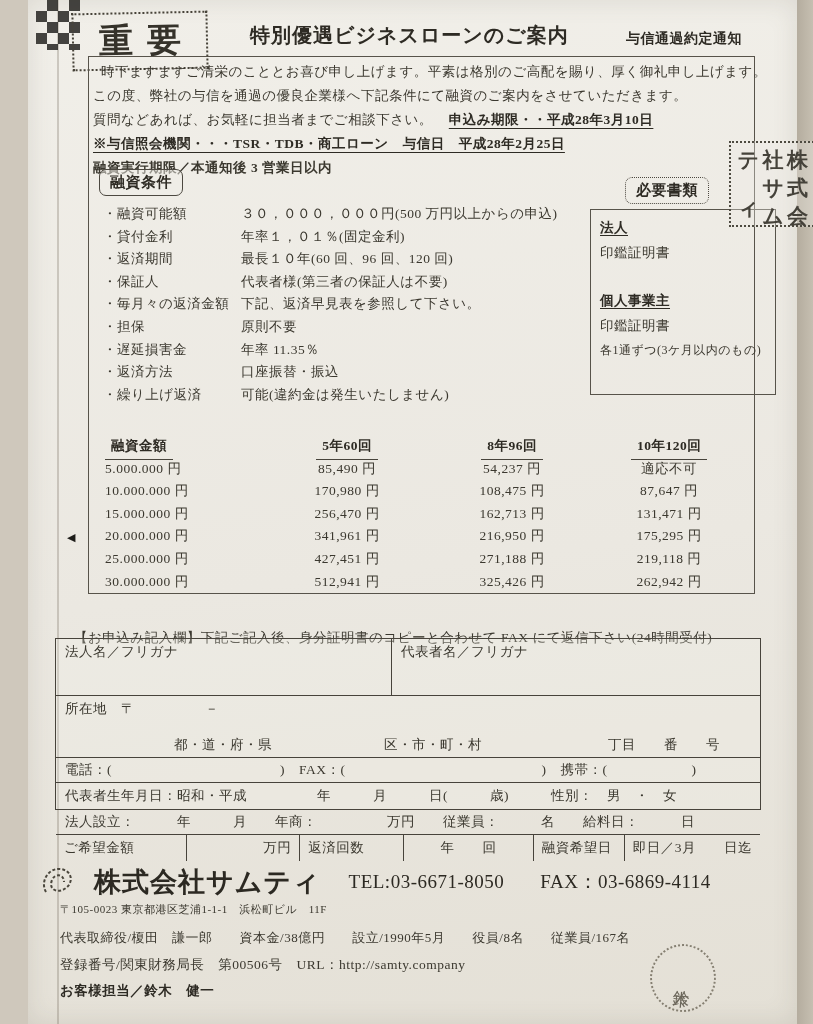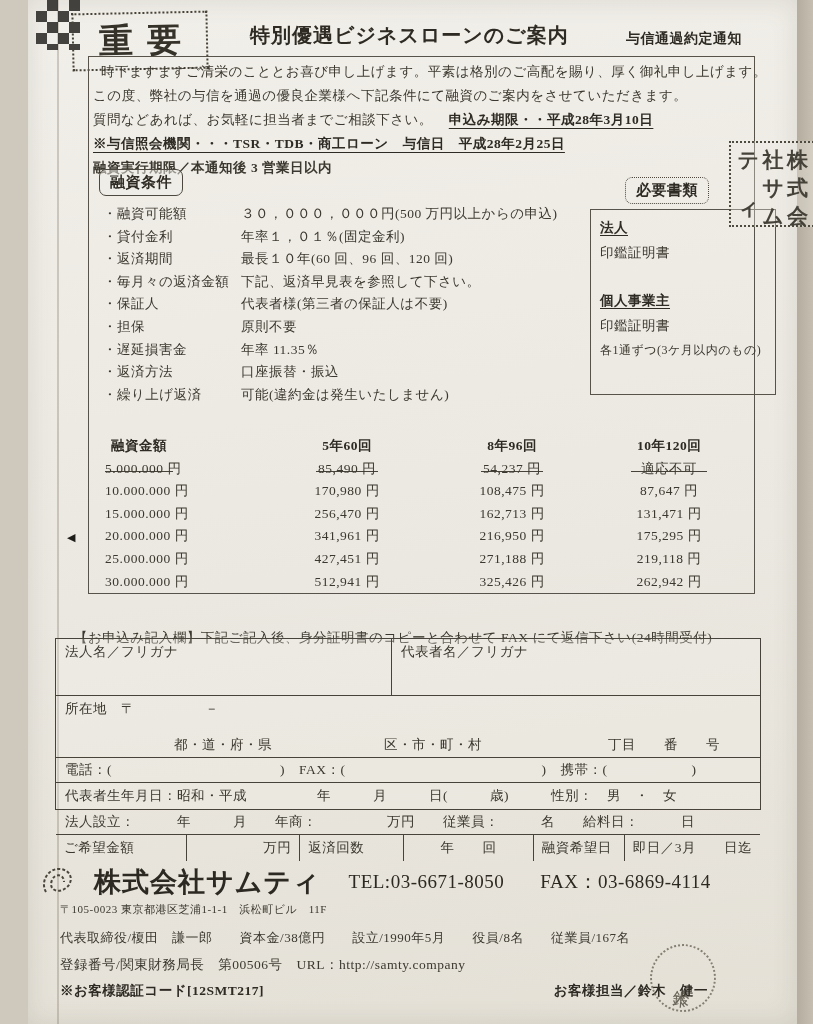--- a/index.html
+++ b/index.html
@@ -53,21 +53,21 @@
     border:1px solid #57534a;padding:6px 9px;box-sizing:border-box;line-height:24.5px;}
   .doc-h{font-weight:600;text-decoration:underline;text-underline-offset:3px;color:#2e2b24;}
   .doc-gap{height:24px;}
   .doc-note{font-size:12px;}
   
   .pay-table{position:absolute;left:14px;top:378px;width:642px;}
   .p-row{display:grid;grid-template-columns:160px 168px 162px auto;height:22.6px;line-height:22.6px;}
   .p-row .c{text-align:center;}
   .p-row .c0{text-align:left;padding-left:2px;}
   .p-head{font-weight:600;color:#2e2b24;}
-  .p-head span{display:inline-block;border-bottom:1px solid #47433b;padding:0 6px 13px;font-family:Liberation Serif, serif;}
+  .p-head span{display:inline-block;border-bottom:1px solid #47433b;padding:0 6px 1px;font-family:Liberation Serif, serif;}
   
   .corner-seal{position:absolute;left:640px;top:84px;width:88px;height:86px;
     border:2px dotted #4d4a40;display:flex;flex-direction:row-reverse;
     justify-content:space-around;padding:3px 5px;box-sizing:border-box;
     color:#45423a;font-size:21px;font-weight:600;background:rgba(238,235,228,.35);}
   .seal-col{display:flex;flex-direction:column;justify-content:space-between;align-items:center;}
   .margin-arrow{position:absolute;left:-22px;top:474px;font-size:11px;color:#1d1c19;
     font-family:"DejaVu Sans",sans-serif;}
   
   .form-heading{position:absolute;left:30px;top:613px;margin:16px;white-space:nowrap;}
@@ -143,26 +143,26 @@
         </div>
         <div class="cond-row">
           <span class="c-label">・貸付金利</span>
           <span class="c-value">年率１，０１％(固定金利)</span>
         </div>
         <div class="cond-row">
           <span class="c-label">・返済期間</span>
           <span class="c-value">最長１０年(60 回、96 回、120 回)</span>
         </div>
         <div class="cond-row">
+          <span class="c-label">・保証人</span>
+          <span class="c-value">代表者様(第三者の保証人は不要)</span>
+        </div>
+        <div class="cond-row">
           <span class="c-label">・毎月々の返済金額</span>
           <span class="c-value">下記、返済早見表を参照して下さい。</span>
-        </div>
-        <div class="cond-row">
-          <span class="c-label">・保証人</span>
-          <span class="c-value">代表者様(第三者の保証人は不要)</span>
         </div>
         <div class="cond-row">
           <span class="c-label">・担保</span>
           <span class="c-value">原則不要</span>
         </div>
         <div class="cond-row">
           <span class="c-label">・遅延損害金</span>
           <span class="c-value">年率 11.35％</span>
         </div>
         <div class="cond-row">
@@ -282,17 +282,16 @@
       <path d="M10,30 C4,20 12,6 24,7 C36,8 38,20 30,26 C22,32 12,28 16,18 C19,11 28,12 28,20" fill="none" stroke="#4a463c" stroke-width="2" stroke-dasharray="3 2"></path>
     </svg>
     <span class="company-name">株式会社サムティ</span>
     <span class="tel">TEL:03-6671-8050</span>
     <span class="fax">FAX：03-6869-4114</span>
   </div>
   <p class="f-line f-addr">〒105-0023 東京都港区芝浦1-1-1　浜松町ビル　11F</p>
   <p class="f-line f-exec">代表取締役/榎田　謙一郎　　資本金/38億円　　設立/1990年5月　　役員/8名　　従業員/167名</p>
   <p class="f-line f-reg">登録番号/関東財務局長　第00506号　URL：http://samty.company</p>
   <div class="f-last">
-    <span>※お客様認証コード[12SMT217]</span>
     <span>お客様担当／鈴木　健一</span>
   </div>
   <div class="round-seal">鈴木</div>
 </div>
 
 </body></html>

